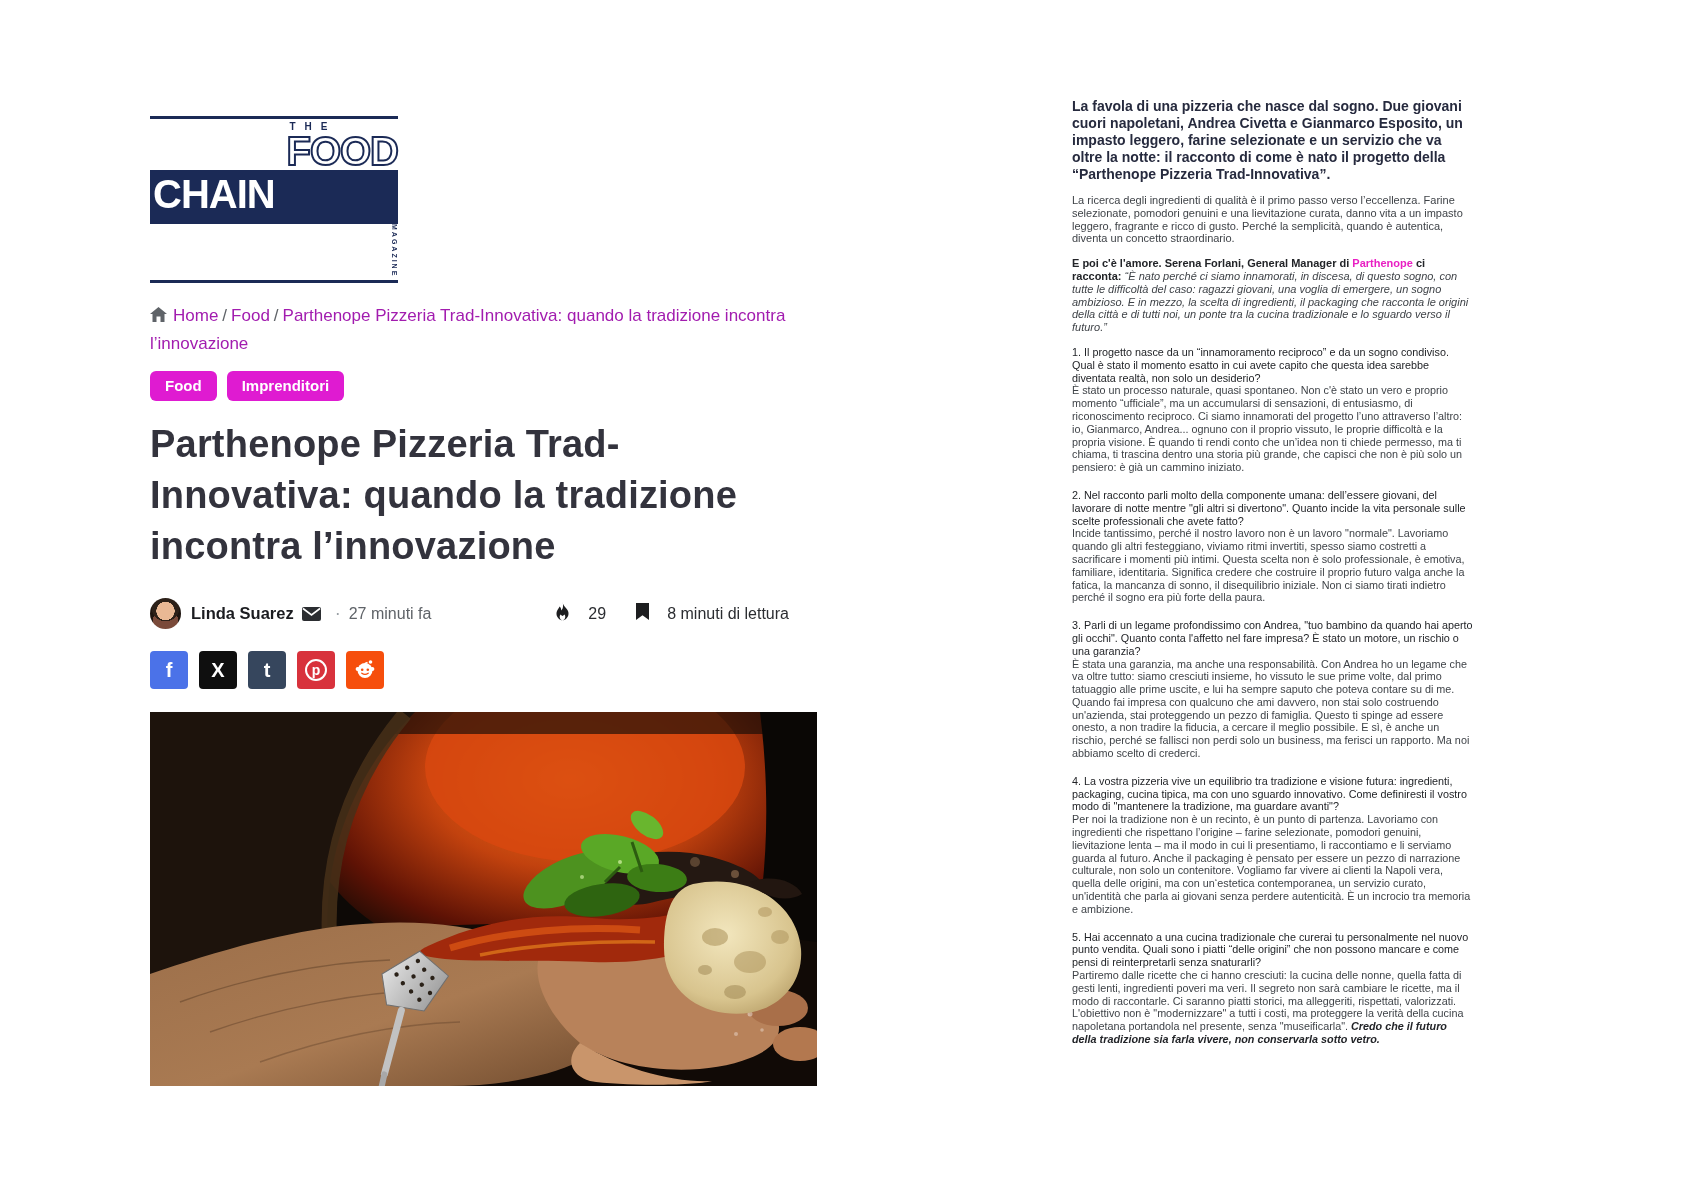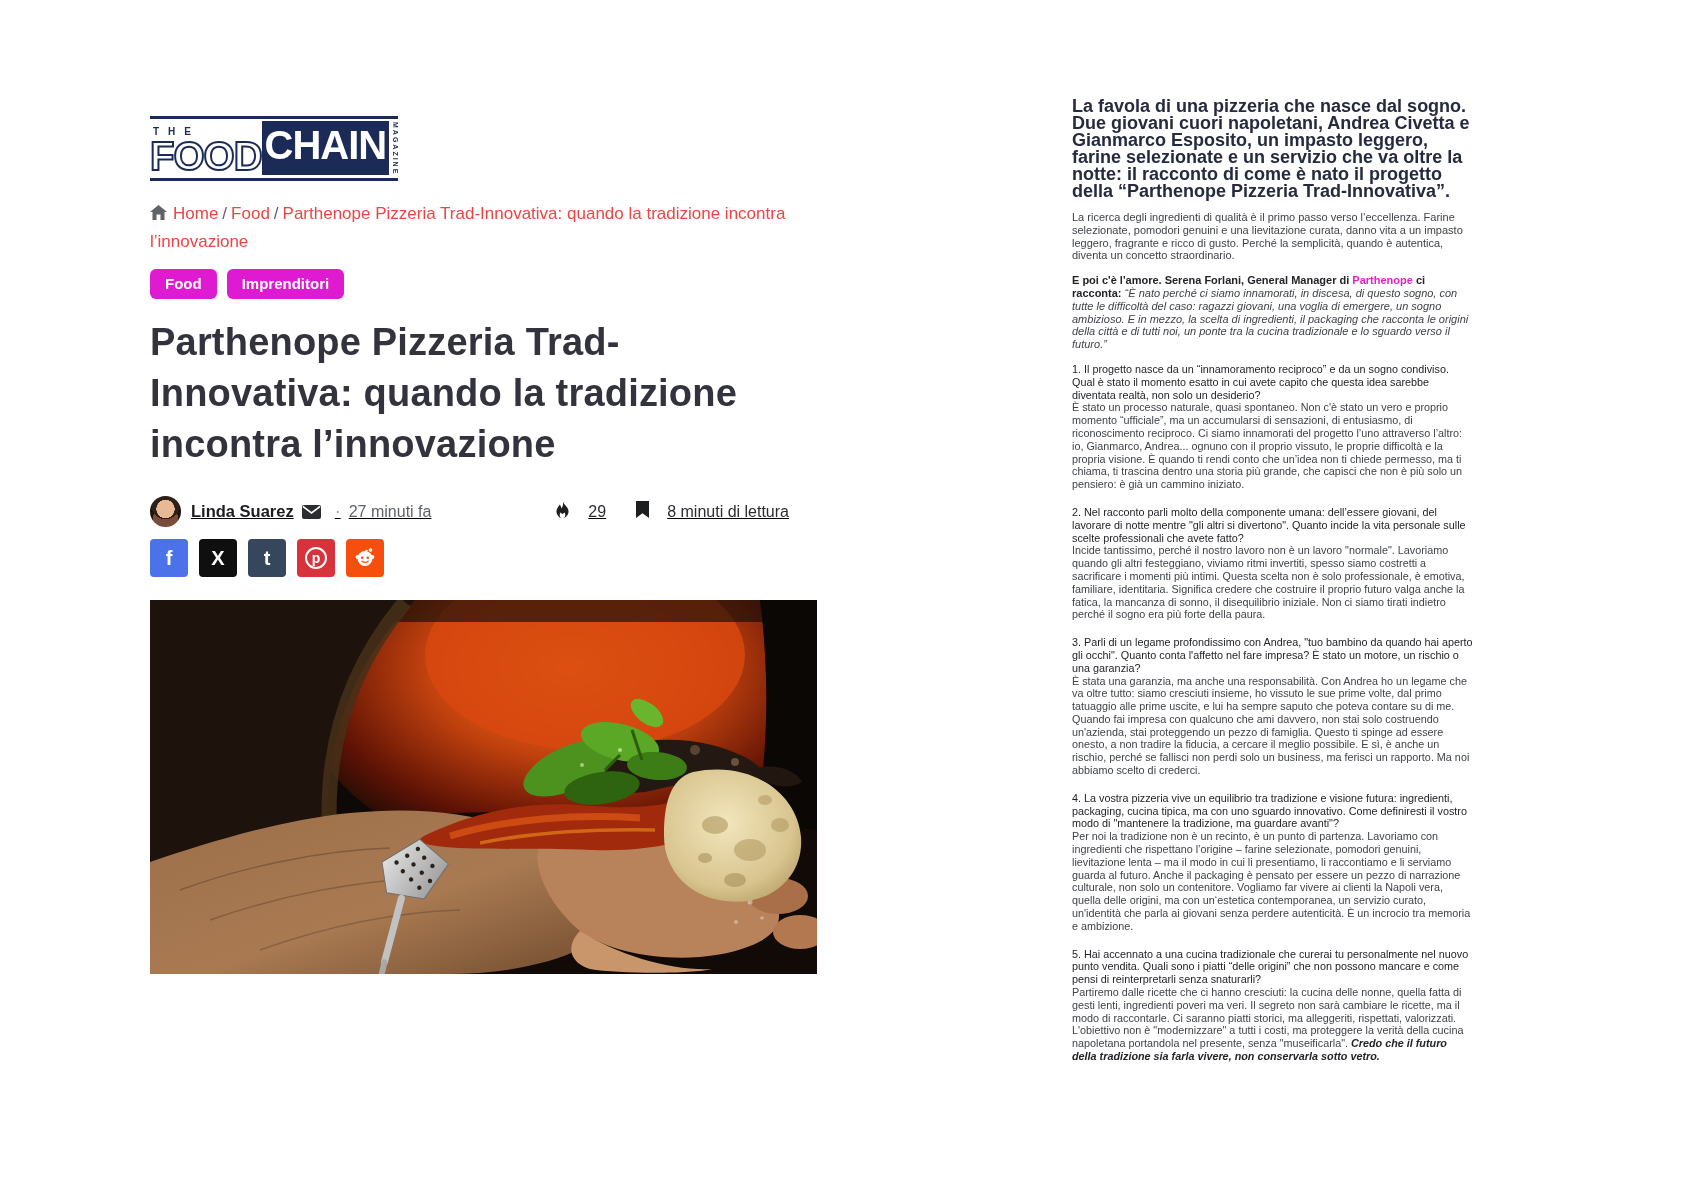--- a/index.html
+++ b/index.html
@@ -9,40 +9,40 @@
     -webkit-font-smoothing:antialiased;
   }
   
   .left-col{position:absolute;left:150px;top:110px;width:667px;}
   
   .logo{display:inline-block;cursor:pointer;margin-bottom:20px;}
   .pl-row{position:relative;display:inline-block;}
   .pl{font-weight:bold;font-size:50px;letter-spacing:-2px;color:#0c0c10;line-height:48px;display:inline-block;transform:scaleY(1.08);transform-origin:left top;}
   .pl-mag{display:block;text-align:right;font-size:9px;font-weight:bold;letter-spacing:1.5px;color:#f6189b;margin-top:2px;margin-right:2px;}
   .fc-box{margin-top:6px;border-top:3px solid #1b2a56;border-bottom:3px solid #1b2a56;padding:2px 0 3px 0;width:248px;}
-  .fc-row{display:flex;align-items:flex-end;}
+  .fc-row{display:flex;align-items:flex-end;flex-direction:column;}
   .fc-left{display:flex;flex-direction:column;}
   .fc-the{font-size:10px;font-weight:bold;color:#1b2a56;letter-spacing:9px;margin-left:3px;}
   .fc-food{font-size:40px;line-height:38px;font-weight:bold;letter-spacing:-1px;color:#ffffff;-webkit-text-stroke:2px #1b2a56;text-shadow:0 0 1px #1b2a56;}
   .fc-chain{background:#1b2a56;color:#ffffff;font-size:40px;line-height:40px;font-weight:bold;letter-spacing:-1px;padding:4px 3px 10px 3px;align-self:stretch;display:flex;align-items:flex-end;}
   .fc-magv{writing-mode:vertical-rl;font-size:7px;font-weight:bold;letter-spacing:2px;color:#1b2a56;margin-left:2px;line-height:8px;}
   
   .breadcrumb{font-size:17px;line-height:26px;color:#5f6368;margin-bottom:14px;max-width:660px;}
   .breadcrumb .home-ic{display:inline-block;vertical-align:-2px;margin-right:6px;}
-  .crumb{color:#ef4444;text-decoration:none;}
+  .crumb{color:#a21caf;text-decoration:none;}
   .crumb.link{cursor:pointer;}
   .crumb-sep{margin:0 4px;}
   .crumb-sep::after{content:"/";}
   
   .badges{display:flex;gap:10px;margin-bottom:18px;}
   .badge{background:#df1bd1;color:#fff;font-weight:bold;font-size:15px;padding:7px 15px;border-radius:6px;cursor:pointer;line-height:16px;}
   
   .title{font-size:38px;line-height:51px;font-weight:bold;color:#33333d;margin:0 0 26px 0;letter-spacing:0.2px;}
   
-  .meta{display:flex;align-items:center;margin-bottom:12px;padding-right:28px;text-decoration:underline;}
+  .meta{display:flex;align-items:center;margin-bottom:22px;padding-right:28px;}
   .avatar{width:31px;height:31px;border-radius:50%;flex:0 0 31px;margin-right:10px;cursor:pointer;
     background:
       radial-gradient(circle at 50% 42%, #e9b894 0 38%, transparent 39%),
       radial-gradient(circle at 50% 30%, #2c2018 0 52%, transparent 53%),
       radial-gradient(circle at 50% 75%, #7a4a3a 0 45%, transparent 46%),
       #1d140f;}
   .author-name{font-size:16.5px;font-weight:bold;color:#1b1c20;cursor:pointer;margin-right:8px;}
   .mail-ic{margin-right:14px;cursor:pointer;display:inline-flex;}
   .meta-dot{color:#9aa0a6;margin-right:8px;font-size:18px;}
   .meta-dot::after{content:"·";}
@@ -57,21 +57,21 @@
   .share-x{background:#0f0f0f;}
   .share-tumblr{background:#36465d;}
   .share-pin{background:#d8323c;}
   .share-pin .pin-circle{width:22px;height:22px;border:2px solid #fff;border-radius:50%;display:flex;align-items:center;justify-content:center;color:#fff;font-weight:bold;font-size:14px;box-sizing:border-box;}
   .share-reddit{background:#f64e0c;}
   
   .photo{width:667px;height:374px;overflow:hidden;background:#0d0906;}
   .photo svg{display:block;}
   
   .right-col{position:absolute;left:1072px;top:98px;width:402px;}
-  .lead{font-size:18px;line-height:17px;font-weight:bold;color:#262a3e;margin:0 0 11px 0;}
+  .lead{font-size:14px;line-height:17px;font-weight:bold;color:#262a3e;margin:0 0 11px 0;}
   .para{font-size:11px;line-height:12.8px;color:#3f4348;margin:0 0 12px 0;}
   .para b{color:#222428;}
   .quote{font-style:italic;}
   .link-pink{color:#e91fc3;font-weight:bold;cursor:pointer;}
   .qa-block{margin:0 0 15px 0;}
   .qa-q{font-size:10.8px;line-height:12.8px;font-weight:normal;color:#222428;margin:0;}
   .qa-a{font-size:10.8px;line-height:12.8px;color:#3f4348;margin:0;}
   .closing{font-weight:bold;font-style:italic;color:#222428;}
 </style>
 </head>

